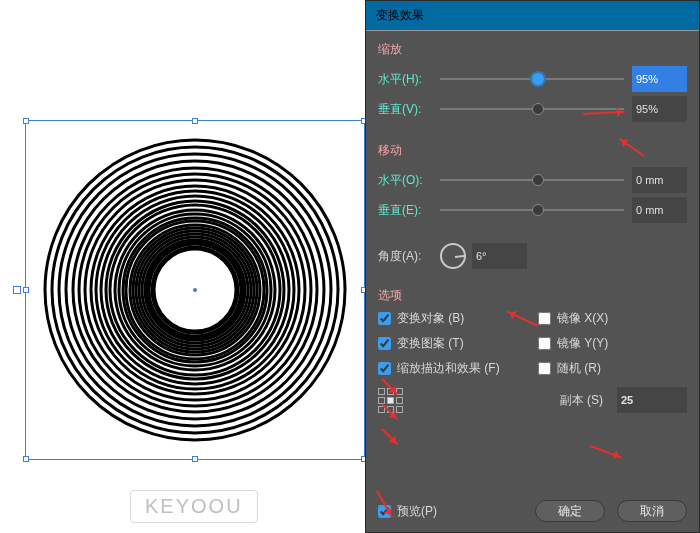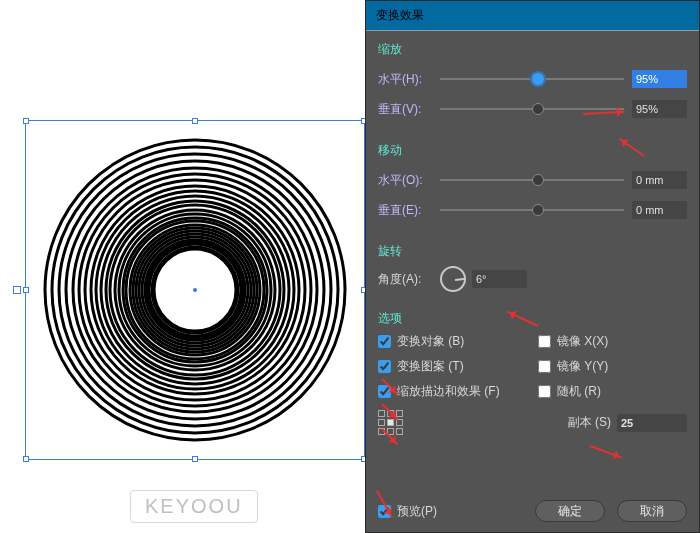--- a/index.html
+++ b/index.html
@@ -22,28 +22,28 @@
 .side-handle.left { left: -12px; top: 50%; margin-top: -4px; }
 .side-handle.right { right: -12px; top: 50%; margin-top: -4px; }
 .spiral { position: absolute; left: 16px; top: 16px; width: 308px; height: 308px; }
 
 .logo { position: absolute; left: 130px; top: 490px; font-size: 20px; letter-spacing: 2px; color: #c0c0c0; border: 1px solid #d8d8d8; padding: 4px 14px; border-radius: 4px; }
 
 
 .dialog { position: absolute; left: 365px; top: 0; width: 335px; height: 533px; background: #535353; color: #d8d8d8; border: 1px solid #2a2a2a; }
 .dialog-title { background: #0369a1; color: #000; padding: 6px 10px; border-bottom: 1px solid #999; }
 .section { margin: 10px 12px 18px; }
-.section-label { color: #5eead4; margin-bottom: 6px; }
+.section-label { color: #fca5a5; margin-bottom: 6px; }
 .row { display: flex; align-items: center; height: 30px; }
-.row .lbl { width: 62px; color: #c4b5fd; }
+.row .lbl { width: 62px; color: #5eead4; }
 .slider-track { flex: 1; height: 2px; background: #797979; position: relative; margin-right: 8px; }
 .slider-thumb { position: absolute; width: 12px; height: 12px; border-radius: 50%; top: -5px; }
 .slider-thumb.blue { background: #3b9cf0; box-shadow: 0 0 0 2px #2f77b8; }
 .slider-thumb.gray { background: #3a3a3a; border: 1px solid #8a8a8a; }
-.value-box { width: 55px; height: 18px; background: #454545; color: #e0e0e0; border: none; padding-left: 4px; font-size: 11px; }
+.value-box { width: 55px; height: 26px; background: #454545; color: #e0e0e0; border: none; padding-left: 4px; font-size: 11px; }
 .value-box.selected { background: #3280e3; color: #fff; }
 
 .rotate-row { display: flex; align-items: center; }
 .angle-dial { width: 26px; height: 26px; border: 2px solid #c8c8c8; border-radius: 50%; position: relative; margin-right: 6px; }
 .angle-dial::after { content: ""; position: absolute; width: 11px; height: 2px; background: #c8c8c8; left: 13px; top: 11px; transform-origin: left; transform: rotate(-6deg); }
 
 .options-grid { display: grid; grid-template-columns: 160px 140px; row-gap: 8px; }
 .chk { display: flex; align-items: center; }
 .chk input { width: 13px; height: 13px; margin-right: 6px; accent-color: #3b9cf0; }
 
@@ -144,21 +144,20 @@
     <div class="row">
       <span class="lbl">垂直(E):</span>
       <div class="slider-track">
           <div class="slider-thumb gray" style="left:50%"></div>
         </div>
       <input class="value-box" value="0 mm" style="">
     </div>
   </div>
 
   <div class="section">
-    <div class="section-label">旋转</div>
     <div class="rotate-row">
       <span class="lbl" style="width:62px">角度(A):</span>
       <div class="angle-dial"></div>
       <input class="value-box" value="6°" style="">
     </div>
   </div>
 
   <div class="section">
     <div class="section-label">选项</div>
     <div class="options-grid">
@@ -193,21 +192,21 @@
           <span></span>
           <span></span>
         <span></span>
           <span class="sel"></span>
           <span></span>
         <span></span>
           <span></span>
           <span></span>
       </div>
       <span style="flex:1"></span>
-      <span style="margin-right:6px">副本 (S)</span>
+      <span style="margin-right:14px">副本 (S)</span>
       <input class="value-box" style="width: 70px; font-weight: bold;" value="25">
     </div>
   </div>
 
   <div class="footer">
     <label class="chk">
         <input type="checkbox" checked="" style="">
         <span>预览(P)</span>
       </label>
     <span class="spacer"></span>

